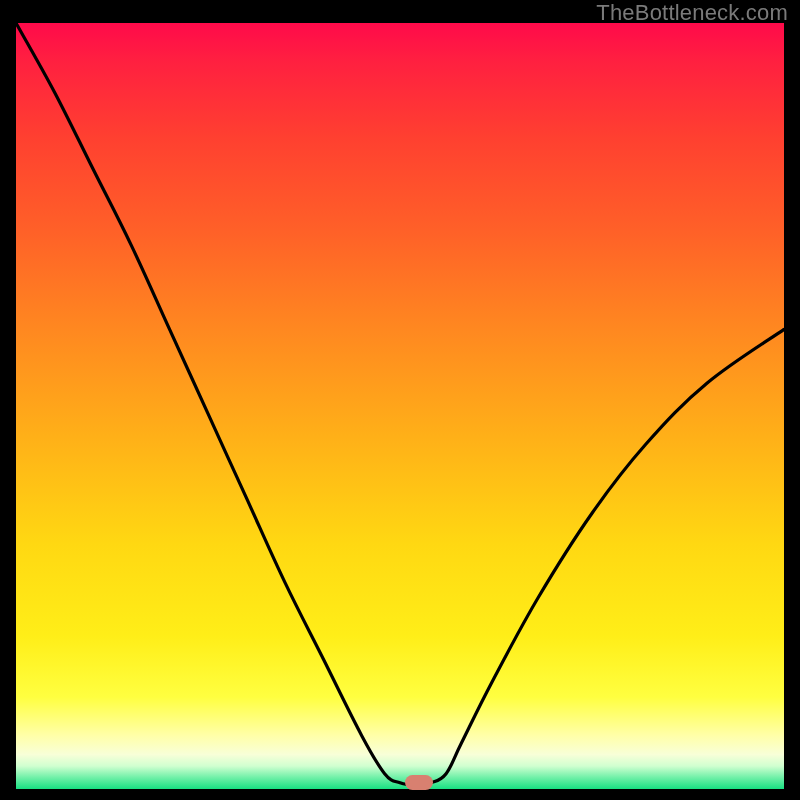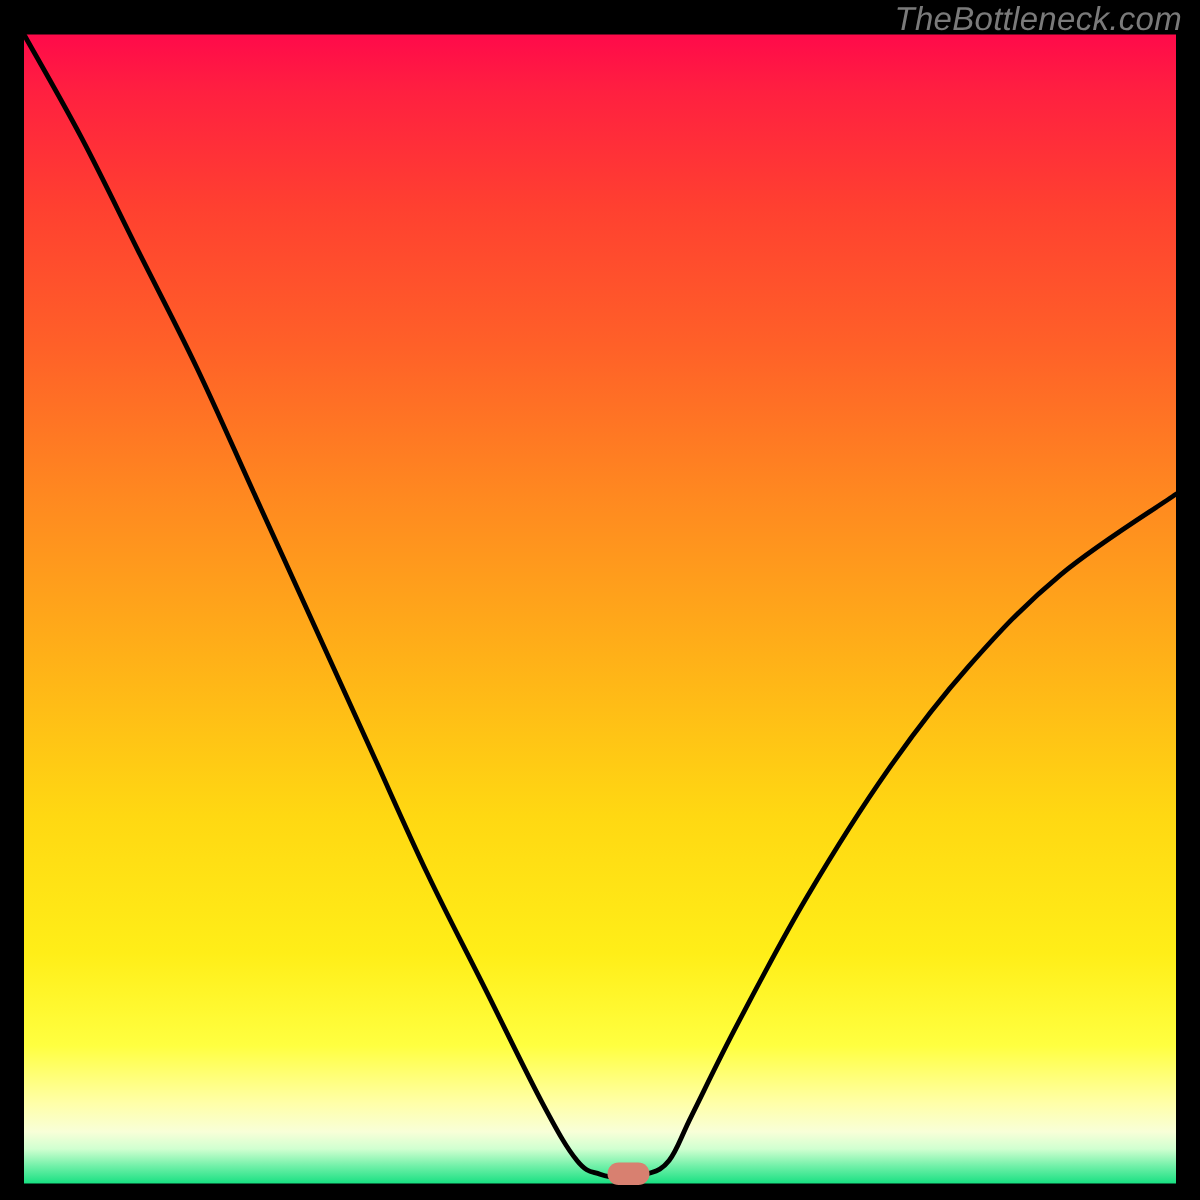--- a/index.html
+++ b/index.html
@@ -42,21 +42,20 @@
       #18e082 100%
     );
   }
   .watermark {
     position: absolute;
     right: 12px;
     top: 0px;
     color: #7a7a7a;
     font-size: 22px;
     letter-spacing: 0.2px;
-    font-style: italic;
   }
   svg.curve {
     position: absolute;
     left: 0;
     top: 0;
     width: 768px;
     height: 766px;
     overflow: visible;
   }
   .marker {

